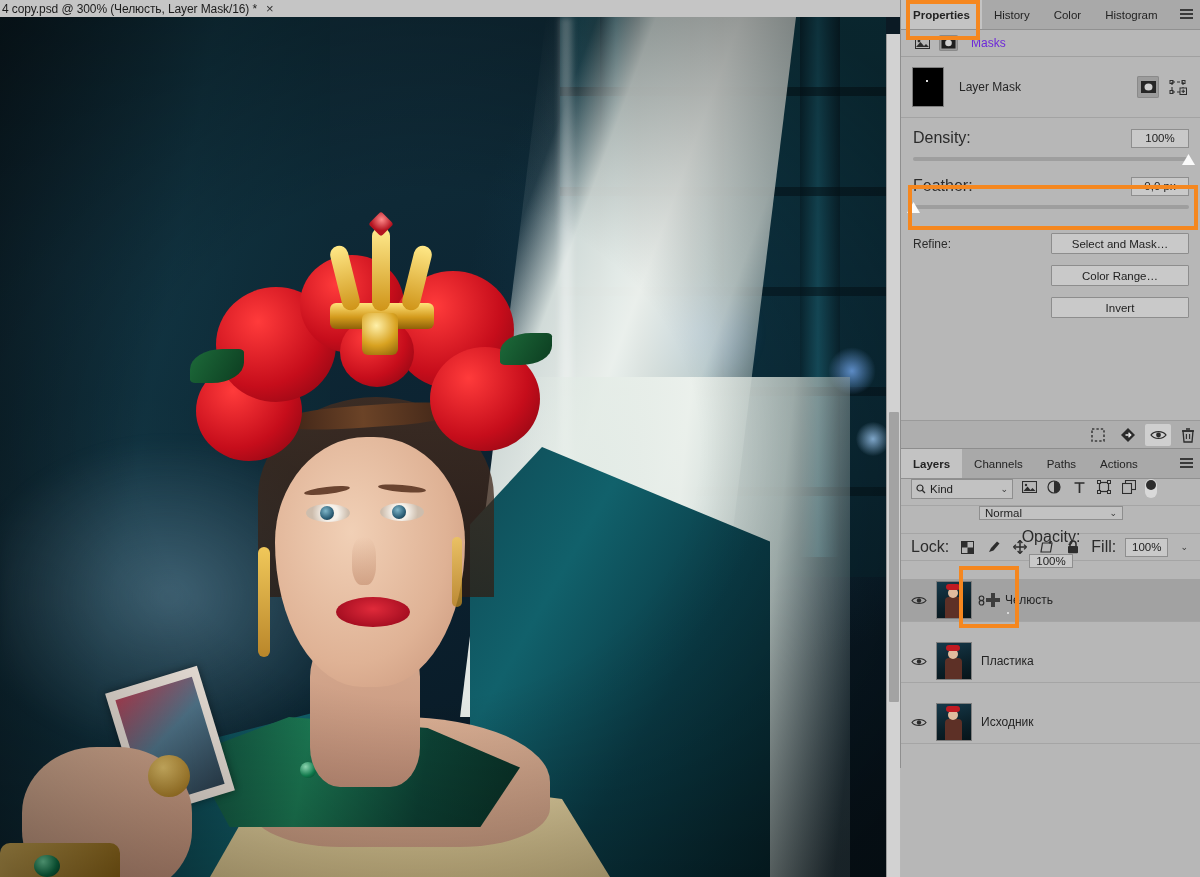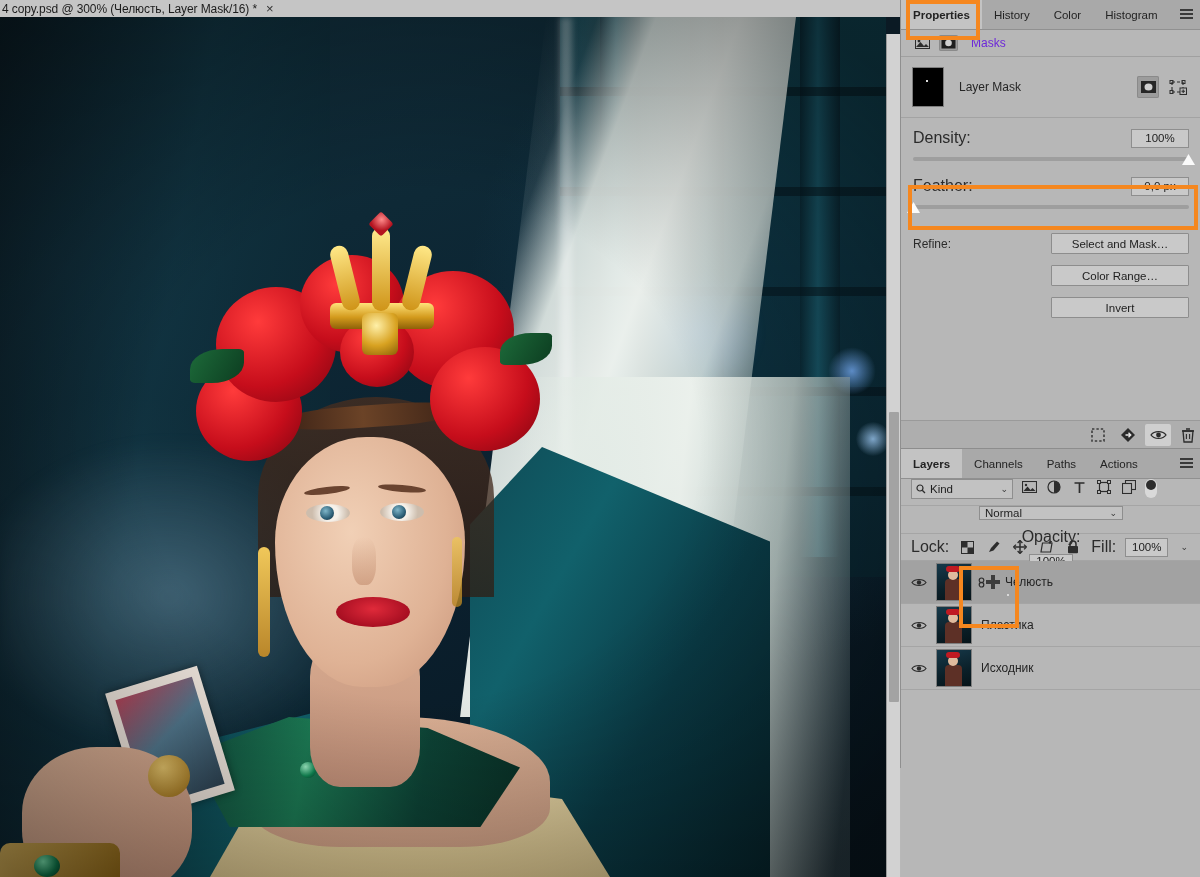--- a/index.html
+++ b/index.html
@@ -211,21 +211,21 @@
   .blendsel .cv{margin-left:auto;font-size:9px;color:#3a3a3a;}
   .smalllbl{font-size:16px;color:#2b2b2b;}
   .opfield{width:42px;height:17px;background:#c9c9c9;border:1px solid #8e8e8e;display:flex;align-items:center;
            justify-content:center;font-size:11.5px;color:#1d1d1d;cursor:text;}
   .stepper{width:14px;height:17px;display:flex;align-items:center;justify-content:center;font-size:9px;
            color:#3a3a3a;cursor:pointer;}
 
   .lockrow{height:26px;display:flex;align-items:center;padding:0 10px;gap:9px;border-bottom:1px solid #a5a5a5;}
 
   .layerlist{position:relative;}
-  .layerrow{height:42px;display:flex;align-items:center;border-bottom:1px solid #a5a5a5;background:#b7b7b7;}
+  .layerrow{height:42px;display:flex;align-items:center;border-bottom:1px solid #a5a5a5;background:#b7b7b7;margin-top:18px;}
   .layerrow.selected{background:#a2a2a2;}
   .eyecell{width:36px;display:flex;align-items:center;justify-content:center;cursor:pointer;}
   .lthumb{width:34px;height:36px;box-shadow:0 0 0 1px #7e7e7e;overflow:hidden;position:relative;
           background:linear-gradient(165deg,#16394a,#0b2029 60%,#071419);}
   .lthumb .mini-f{position:absolute;left:11px;top:6px;width:10px;height:10px;border-radius:50%;background:#e0bb9e;}
   .lthumb .mini-b{position:absolute;left:8px;top:15px;width:17px;height:21px;background:#5d3026;border-radius:4px 4px 0 0;}
   .lthumb .mini-r{position:absolute;left:9px;top:2px;width:14px;height:6px;border-radius:3px;background:#c01a22;}
   .linkicon{width:16px;display:flex;align-items:center;justify-content:center;margin:0 2px;}
   .maskthumb-sm{width:32px;height:36px;background:#000;position:relative;box-shadow:0 0 0 1px #6e6e6e;}
   .maskthumb-sm::after{content:"";position:absolute;left:14px;top:12px;width:2px;height:2px;background:#d8d8d8;}

